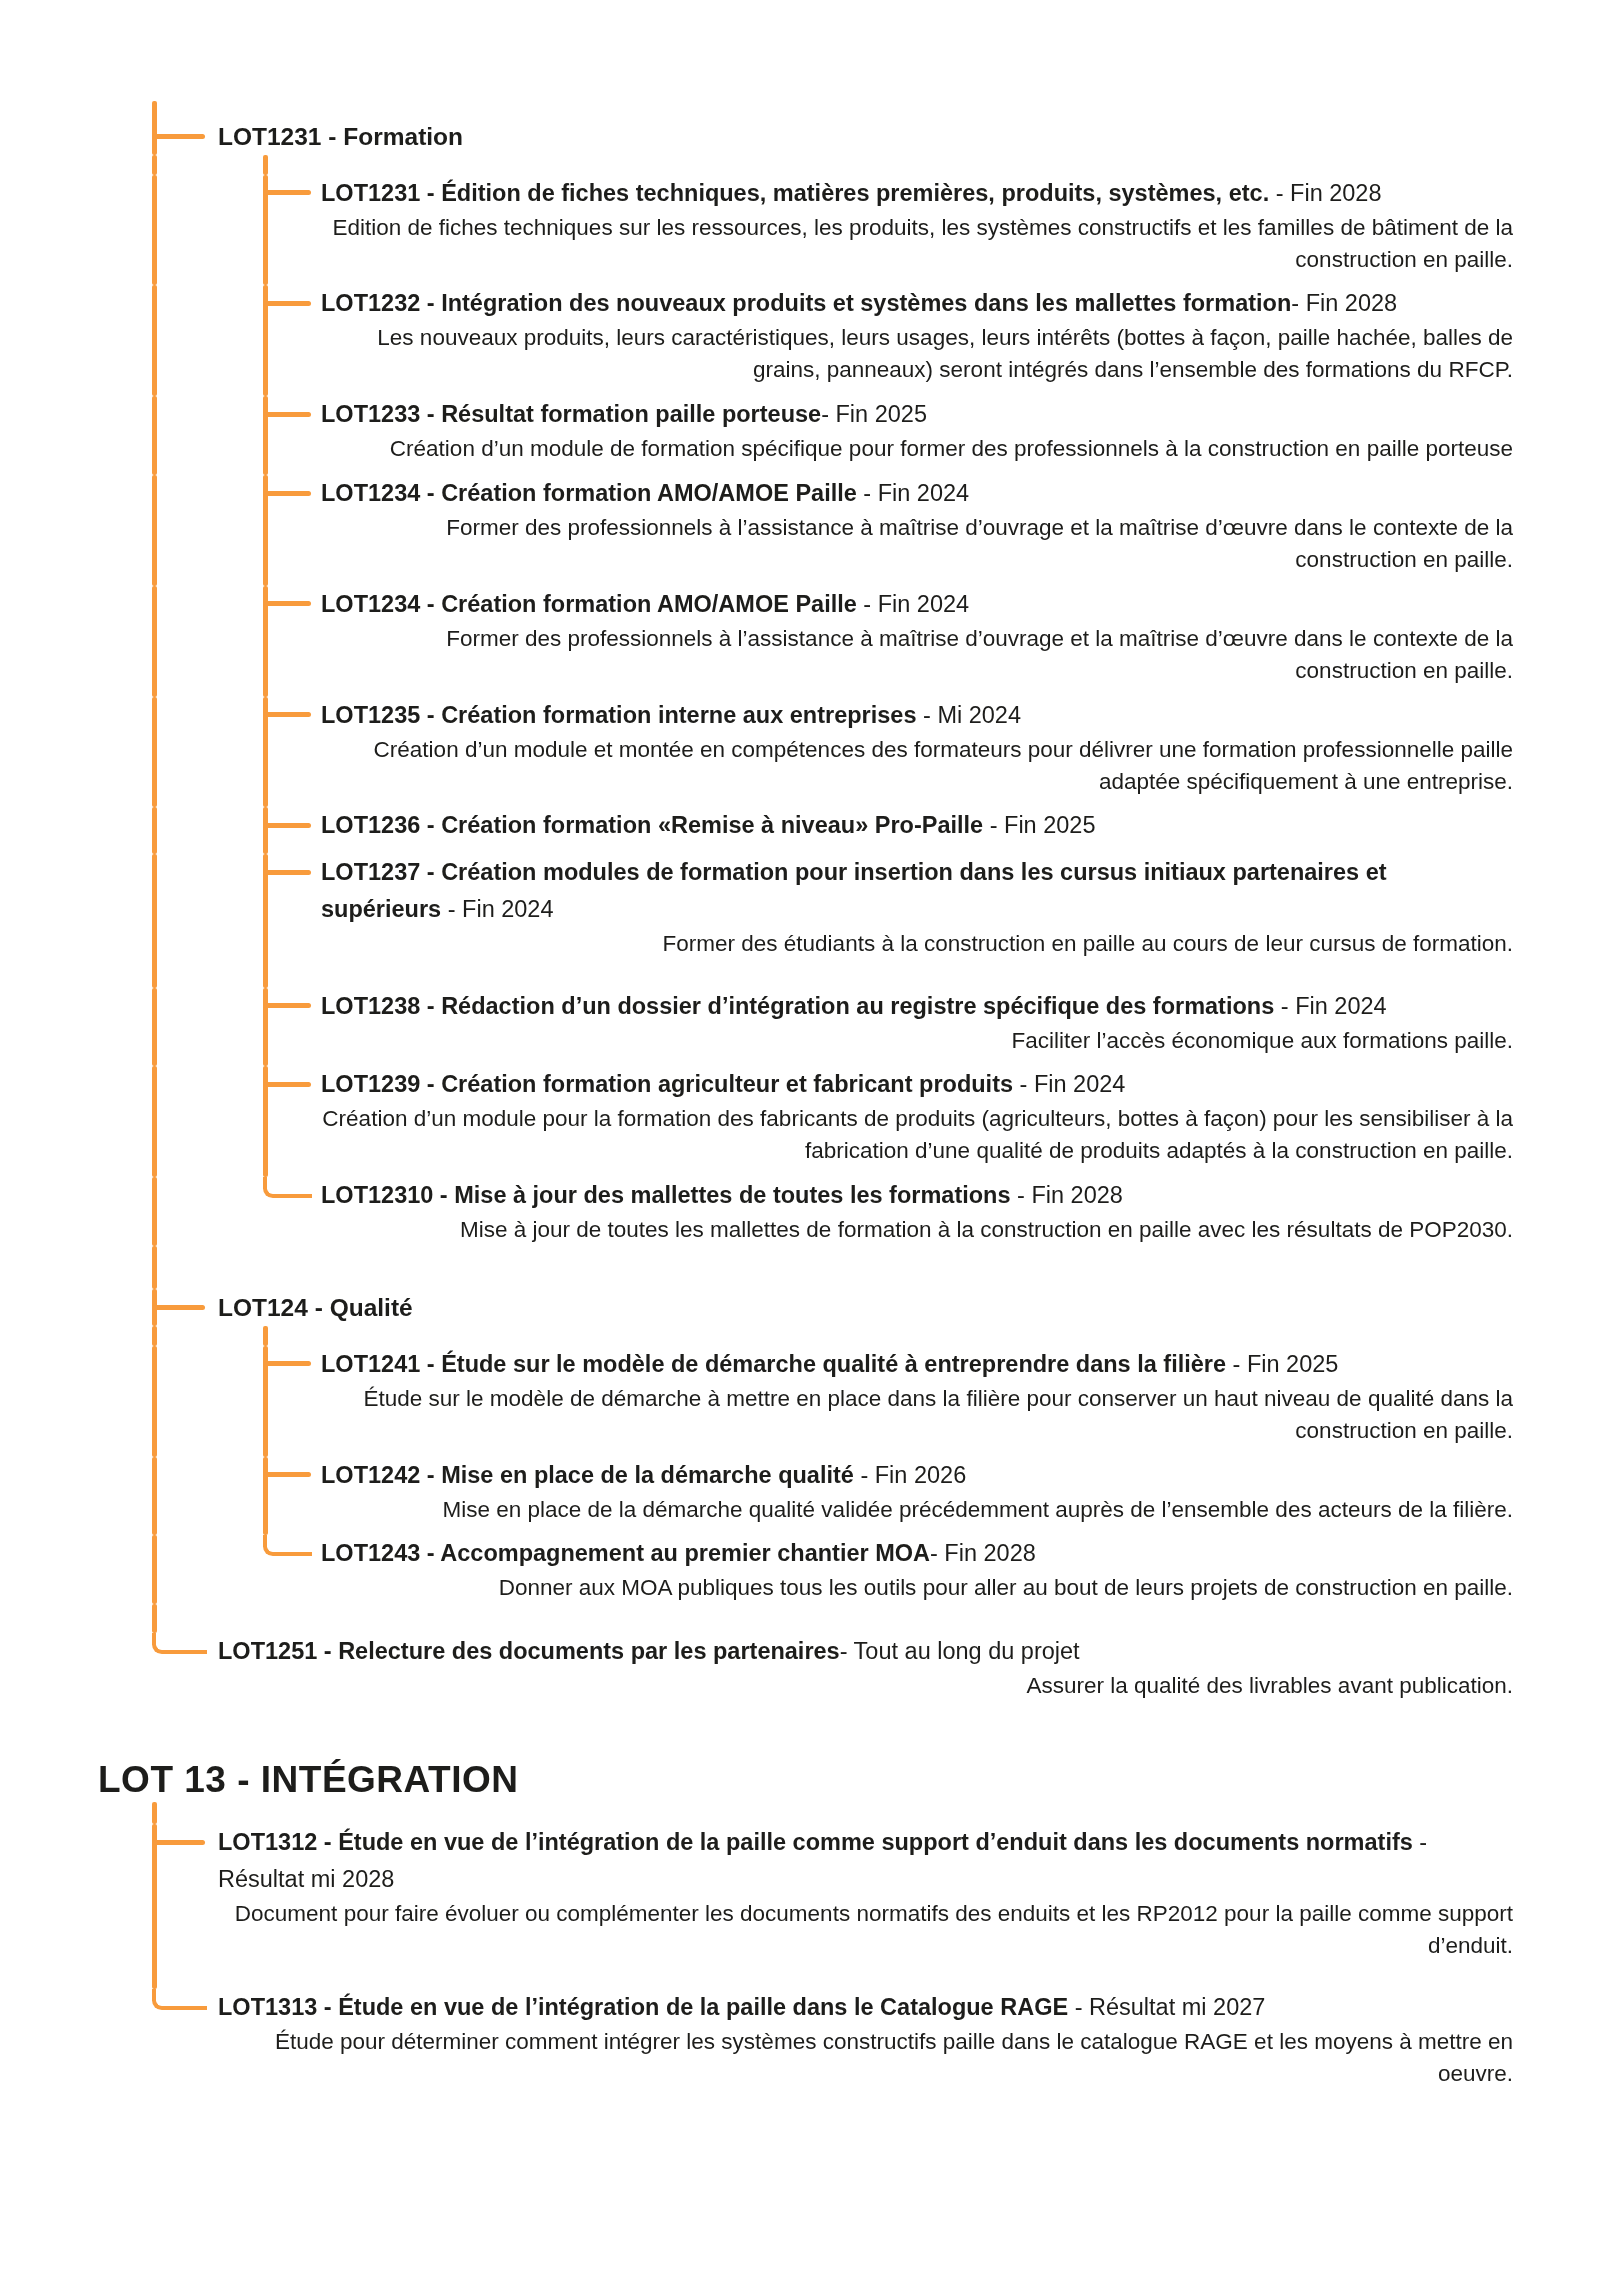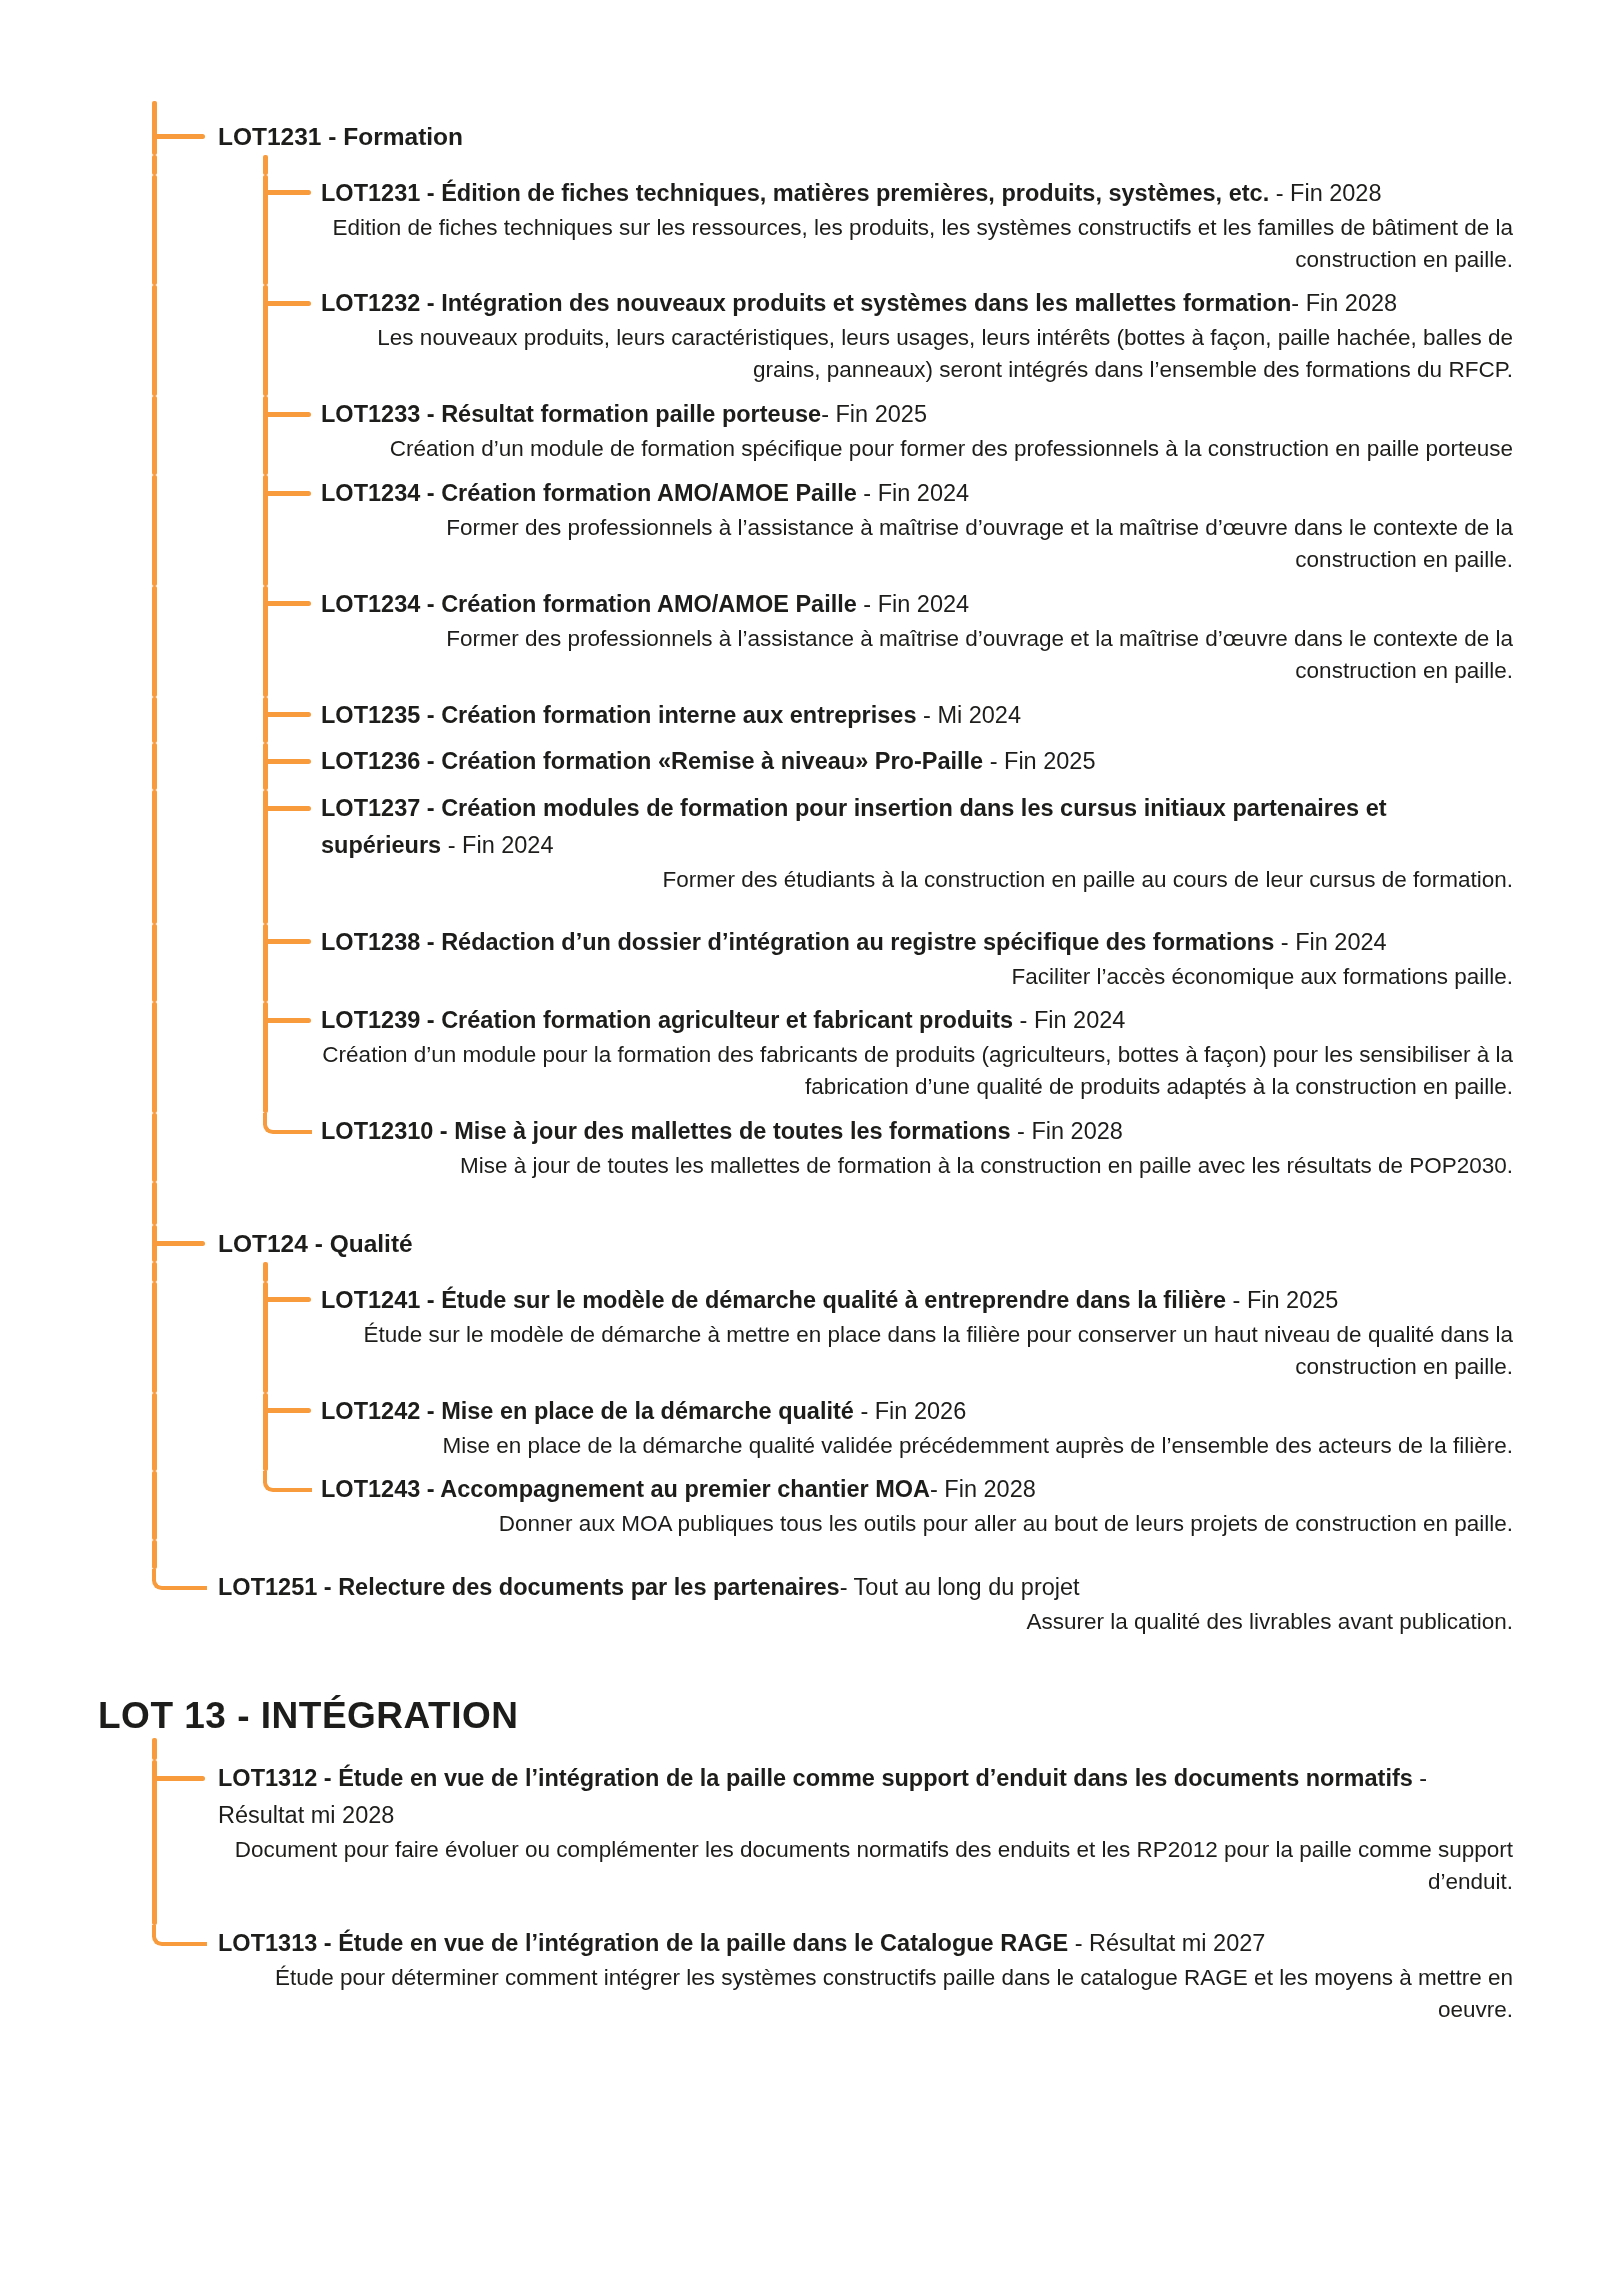--- a/index.html
+++ b/index.html
@@ -111,20 +111,21 @@
       <span class="tick child"></span>
       <div class="title"><span>LOT1234 - Création formation AMO/AMOE Paille</span><span class="suffix"> -  Fin 2024</span></div>
       <div class="desc">Former des professionnels à l’assistance à maîtrise d’ouvrage et la maîtrise d’œuvre dans le contexte de la construction en paille.</div>
     </div>
 
     <div class="r lvl2 pb">
       <span class="rail root"></span>
       <span class="rail child"></span>
       <span class="tick child"></span>
       <div class="title"><span>LOT1235 - Création formation interne aux entreprises</span><span class="suffix">  -  Mi 2024</span></div>
+      <div class="desc">Création d’un module et montée en compétences des formateurs pour délivrer une formation professionnelle paille adaptée spécifiquement à une entreprise.</div>
     </div>
 
     <div class="r lvl2 pb">
       <span class="rail root"></span>
       <span class="rail child"></span>
       <span class="tick child"></span>
       <div class="title"><span>LOT1236 - Création formation  «Remise à niveau» Pro-Paille</span><span class="suffix">  -  Fin 2025</span></div>
     </div>
 
     <div class="r lvl2 pb-lg">

